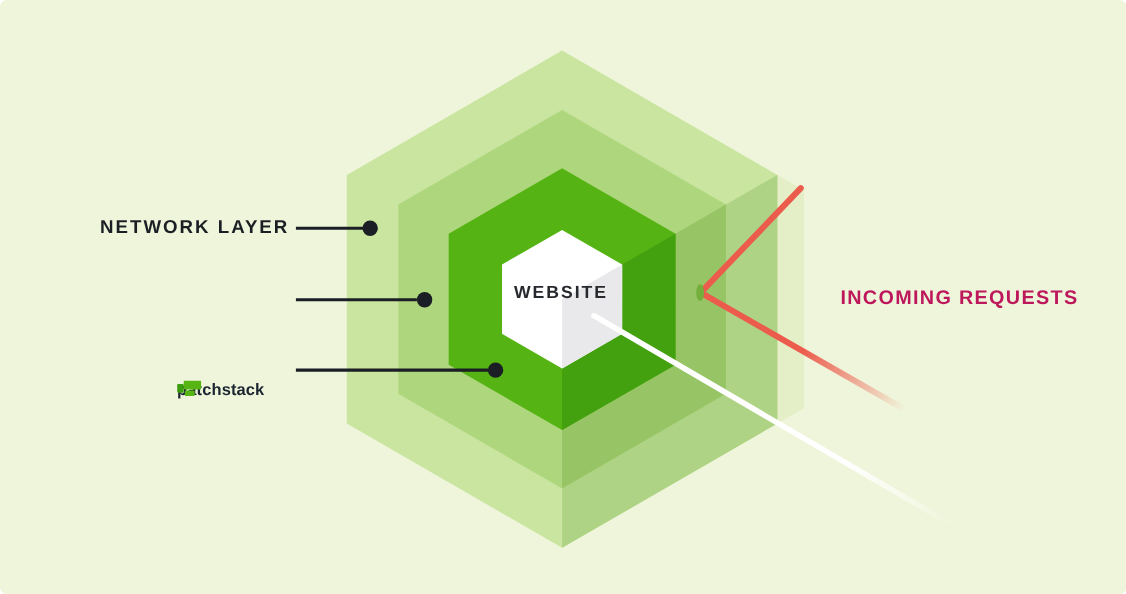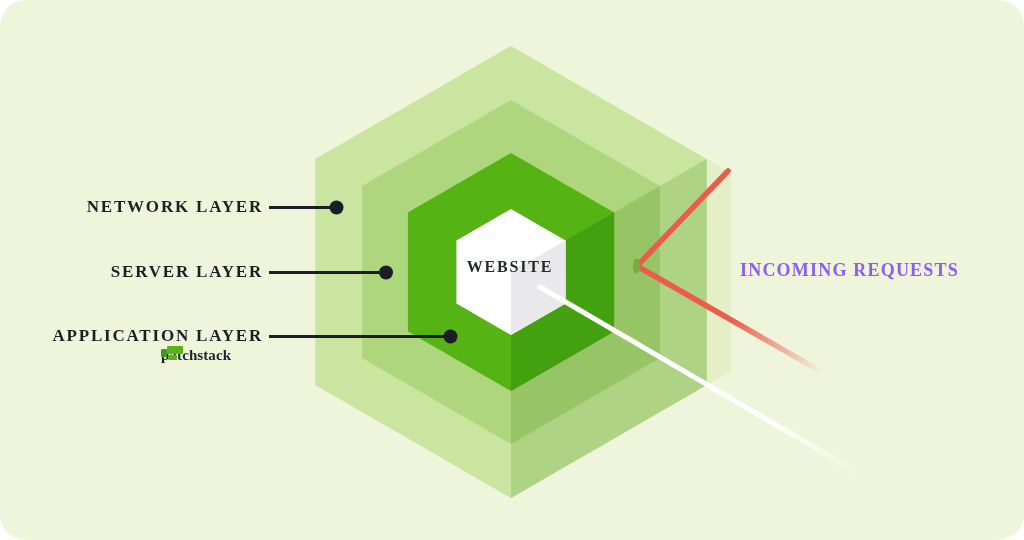--- a/index.html
+++ b/index.html
@@ -1,34 +1,34 @@
 <!DOCTYPE html>
 <html><head>
 <meta charset="utf-8">
 <style>
   html,body{margin:0;padding:0;background:#ffffff;}
   body{font-family:"Liberation Sans",sans-serif;}
   .canvas{
     position:relative;width:1024px;height:540px;
-    border-radius:26px;overflow:hidden;font-family:Liberation Serif, serif;
+    border-radius:6px;overflow:hidden;
   }
   svg{position:absolute;left:0;top:0;display:block;}
   .lbl{
     position:absolute;color:#1b1f24;font-weight:700;
     white-space:nowrap;
   }
   .layer-lbl{
     right:761px;text-align:right;font-size:17px;line-height:22px;letter-spacing:1.8px;
   }
   .website-lbl{
     left:410px;width:200px;text-align:center;top:257px;
     font-size:16px;line-height:19px;letter-spacing:1.8px;color:#26292e;
   }
   .incoming-lbl{
-    left:740px;top:259px;font-size:18px;line-height:22px;letter-spacing:1.2px;color:#8b5cf6;
+    left:764px;top:259px;font-size:18px;line-height:22px;letter-spacing:1.2px;color:#be185d;
   }
   .brand{
     position:absolute;left:161px;top:346px;height:18px;
     display:flex;align-items:center;gap:5px;
   }
   .brand-text{
     color:#1b2531;font-weight:700;font-size:15px;line-height:18px;letter-spacing:0.1px;
   }
 </style>
 </head>
@@ -77,23 +77,21 @@
     </g>
     <g fill="#1b1e24">
       <circle cx="336.5" cy="207.5" r="7"></circle>
       <circle cx="386" cy="272.5" r="7"></circle>
       <circle cx="450.5" cy="336.5" r="7"></circle>
     </g>
   </svg>
 
   <div class="lbl layer-lbl" style="top:196px">NETWORK LAYER</div>
 
-  <div class="lbl layer-lbl" style="top:261px">SERVER LAYER</div>
 
-  <div class="lbl layer-lbl" style="top:325px">APPLICATION LAYER</div>
 
   <div class="lbl website-lbl">WEBSITE</div>
 
   <div class="lbl incoming-lbl">INCOMING REQUESTS</div>
 
   <div class="brand">
     <svg width="22" height="14" viewBox="0 0 22 14">
       <rect x="6" y="0" width="16" height="8" rx="1" fill="#56b513"></rect>
       <rect x="0" y="3" width="6" height="8" rx="1" fill="#3e9c10"></rect>
       <rect x="7" y="9" width="9" height="5" rx="1" fill="#56b513"></rect>

